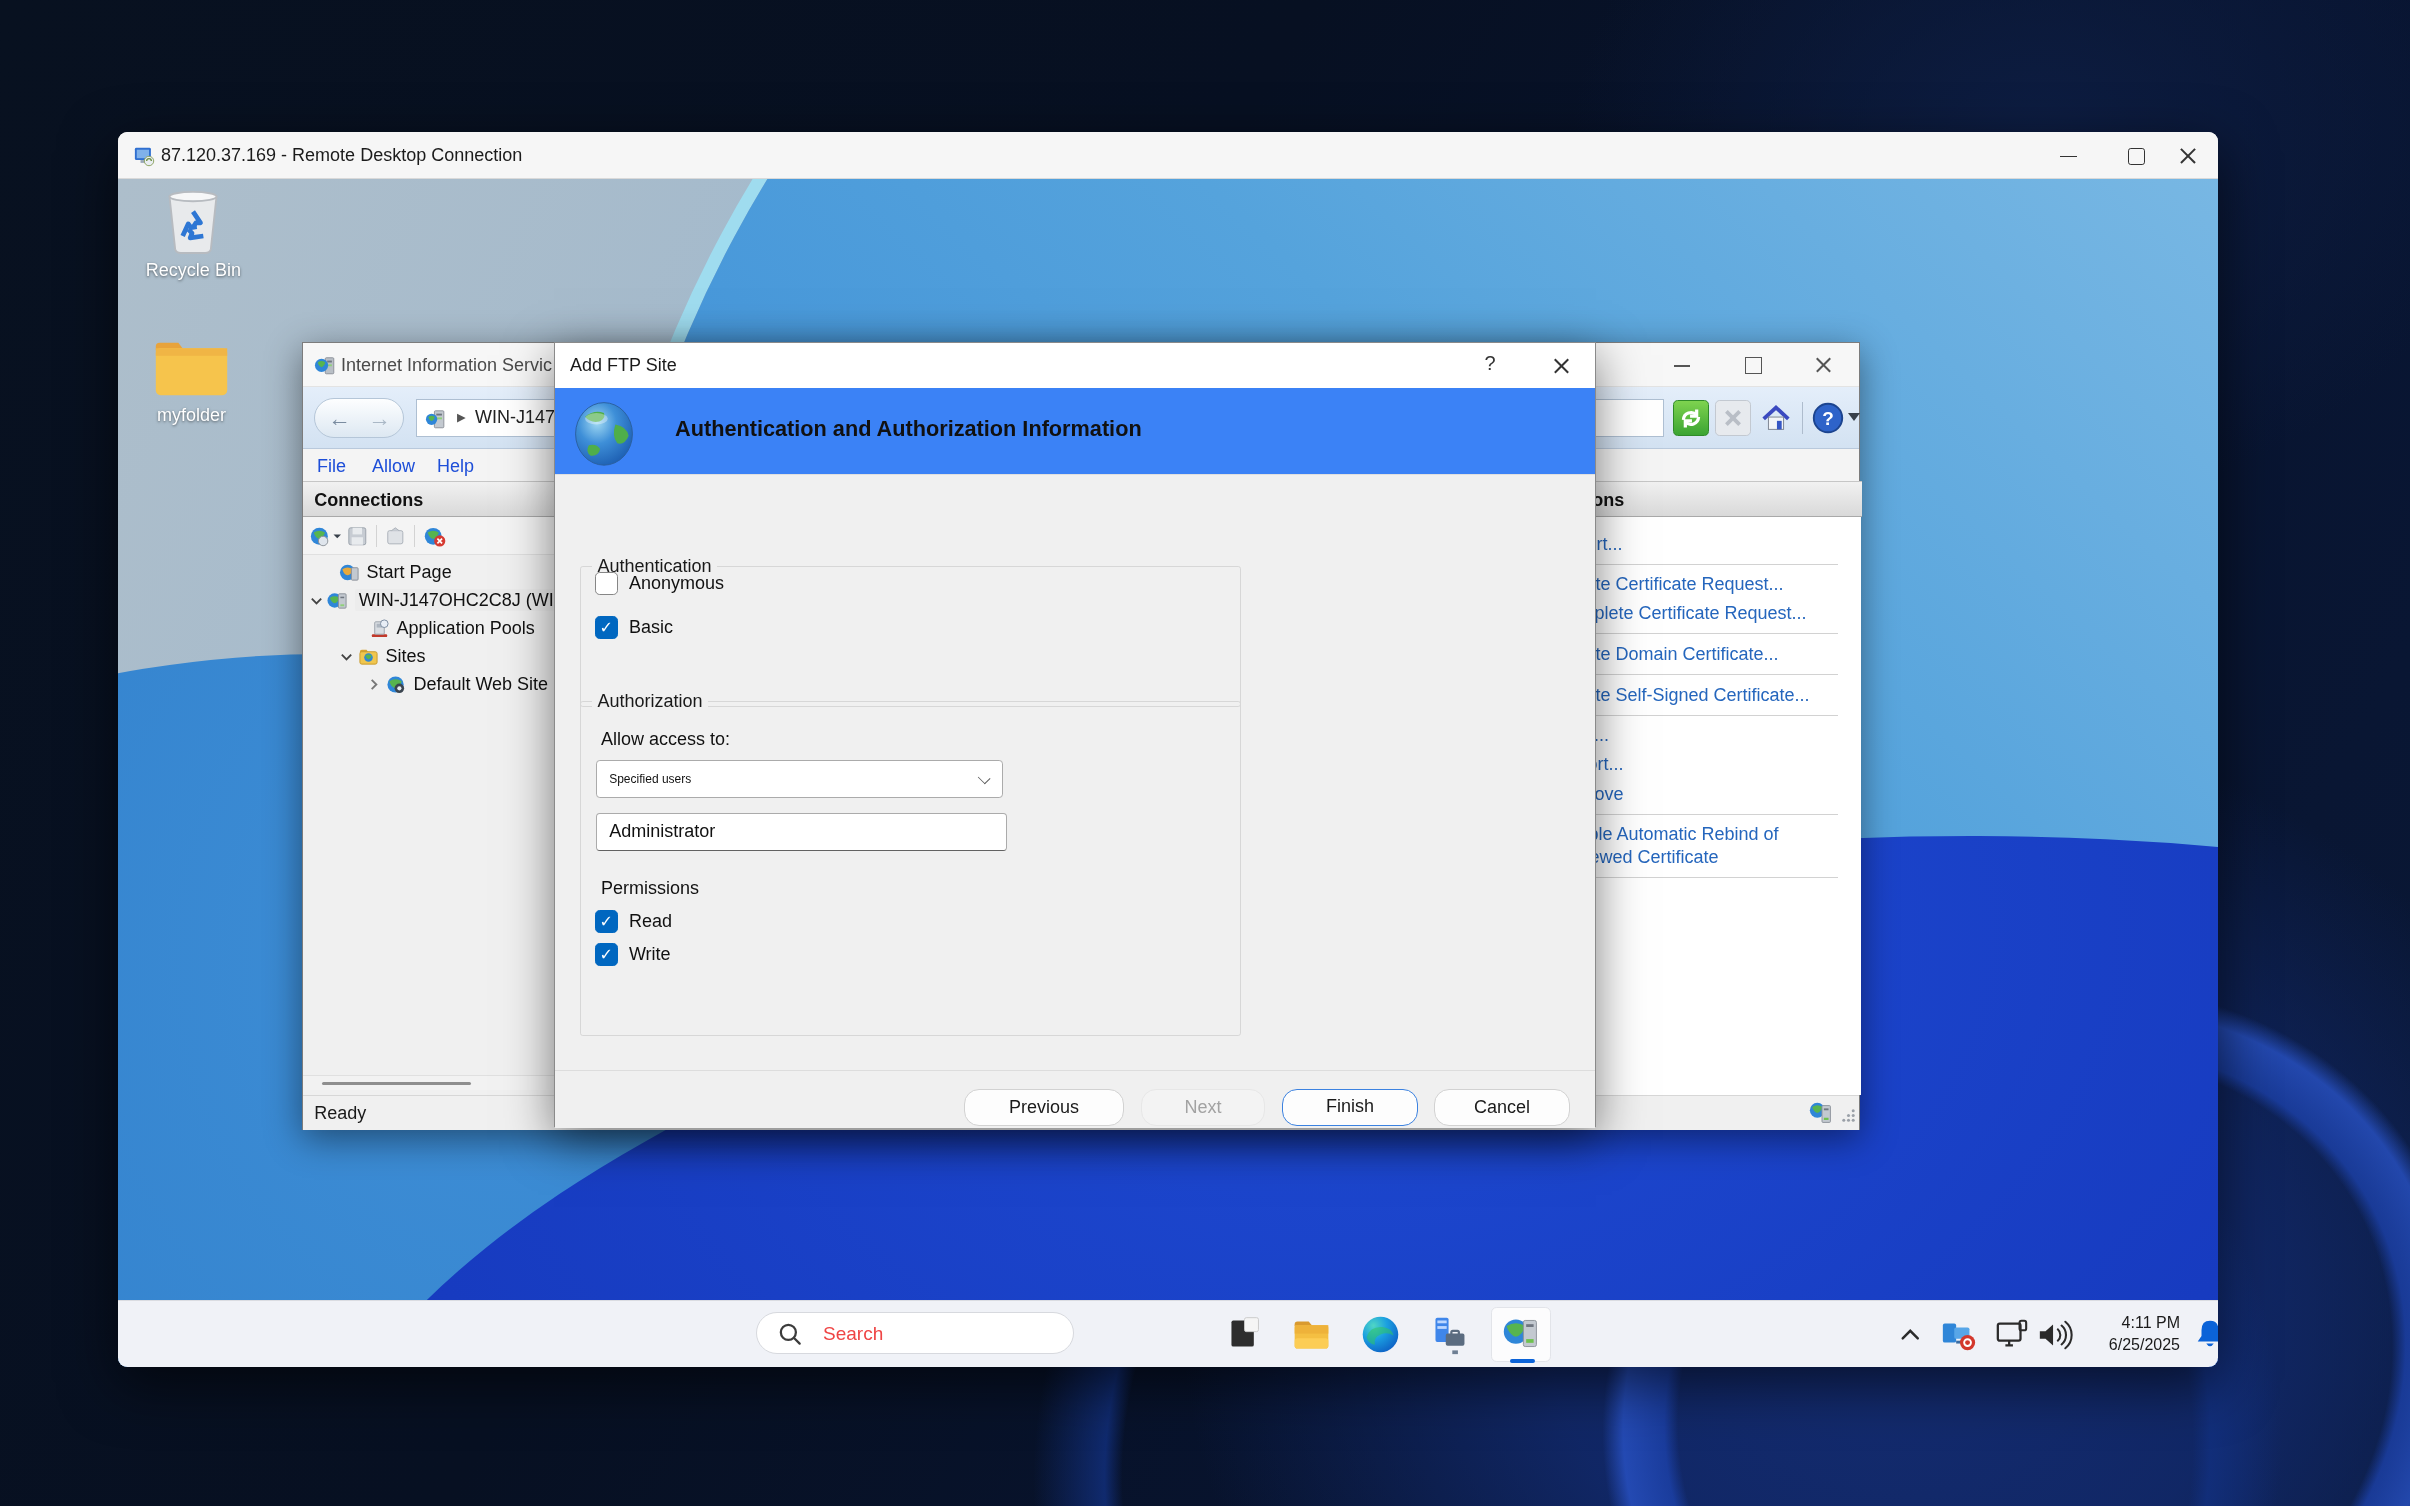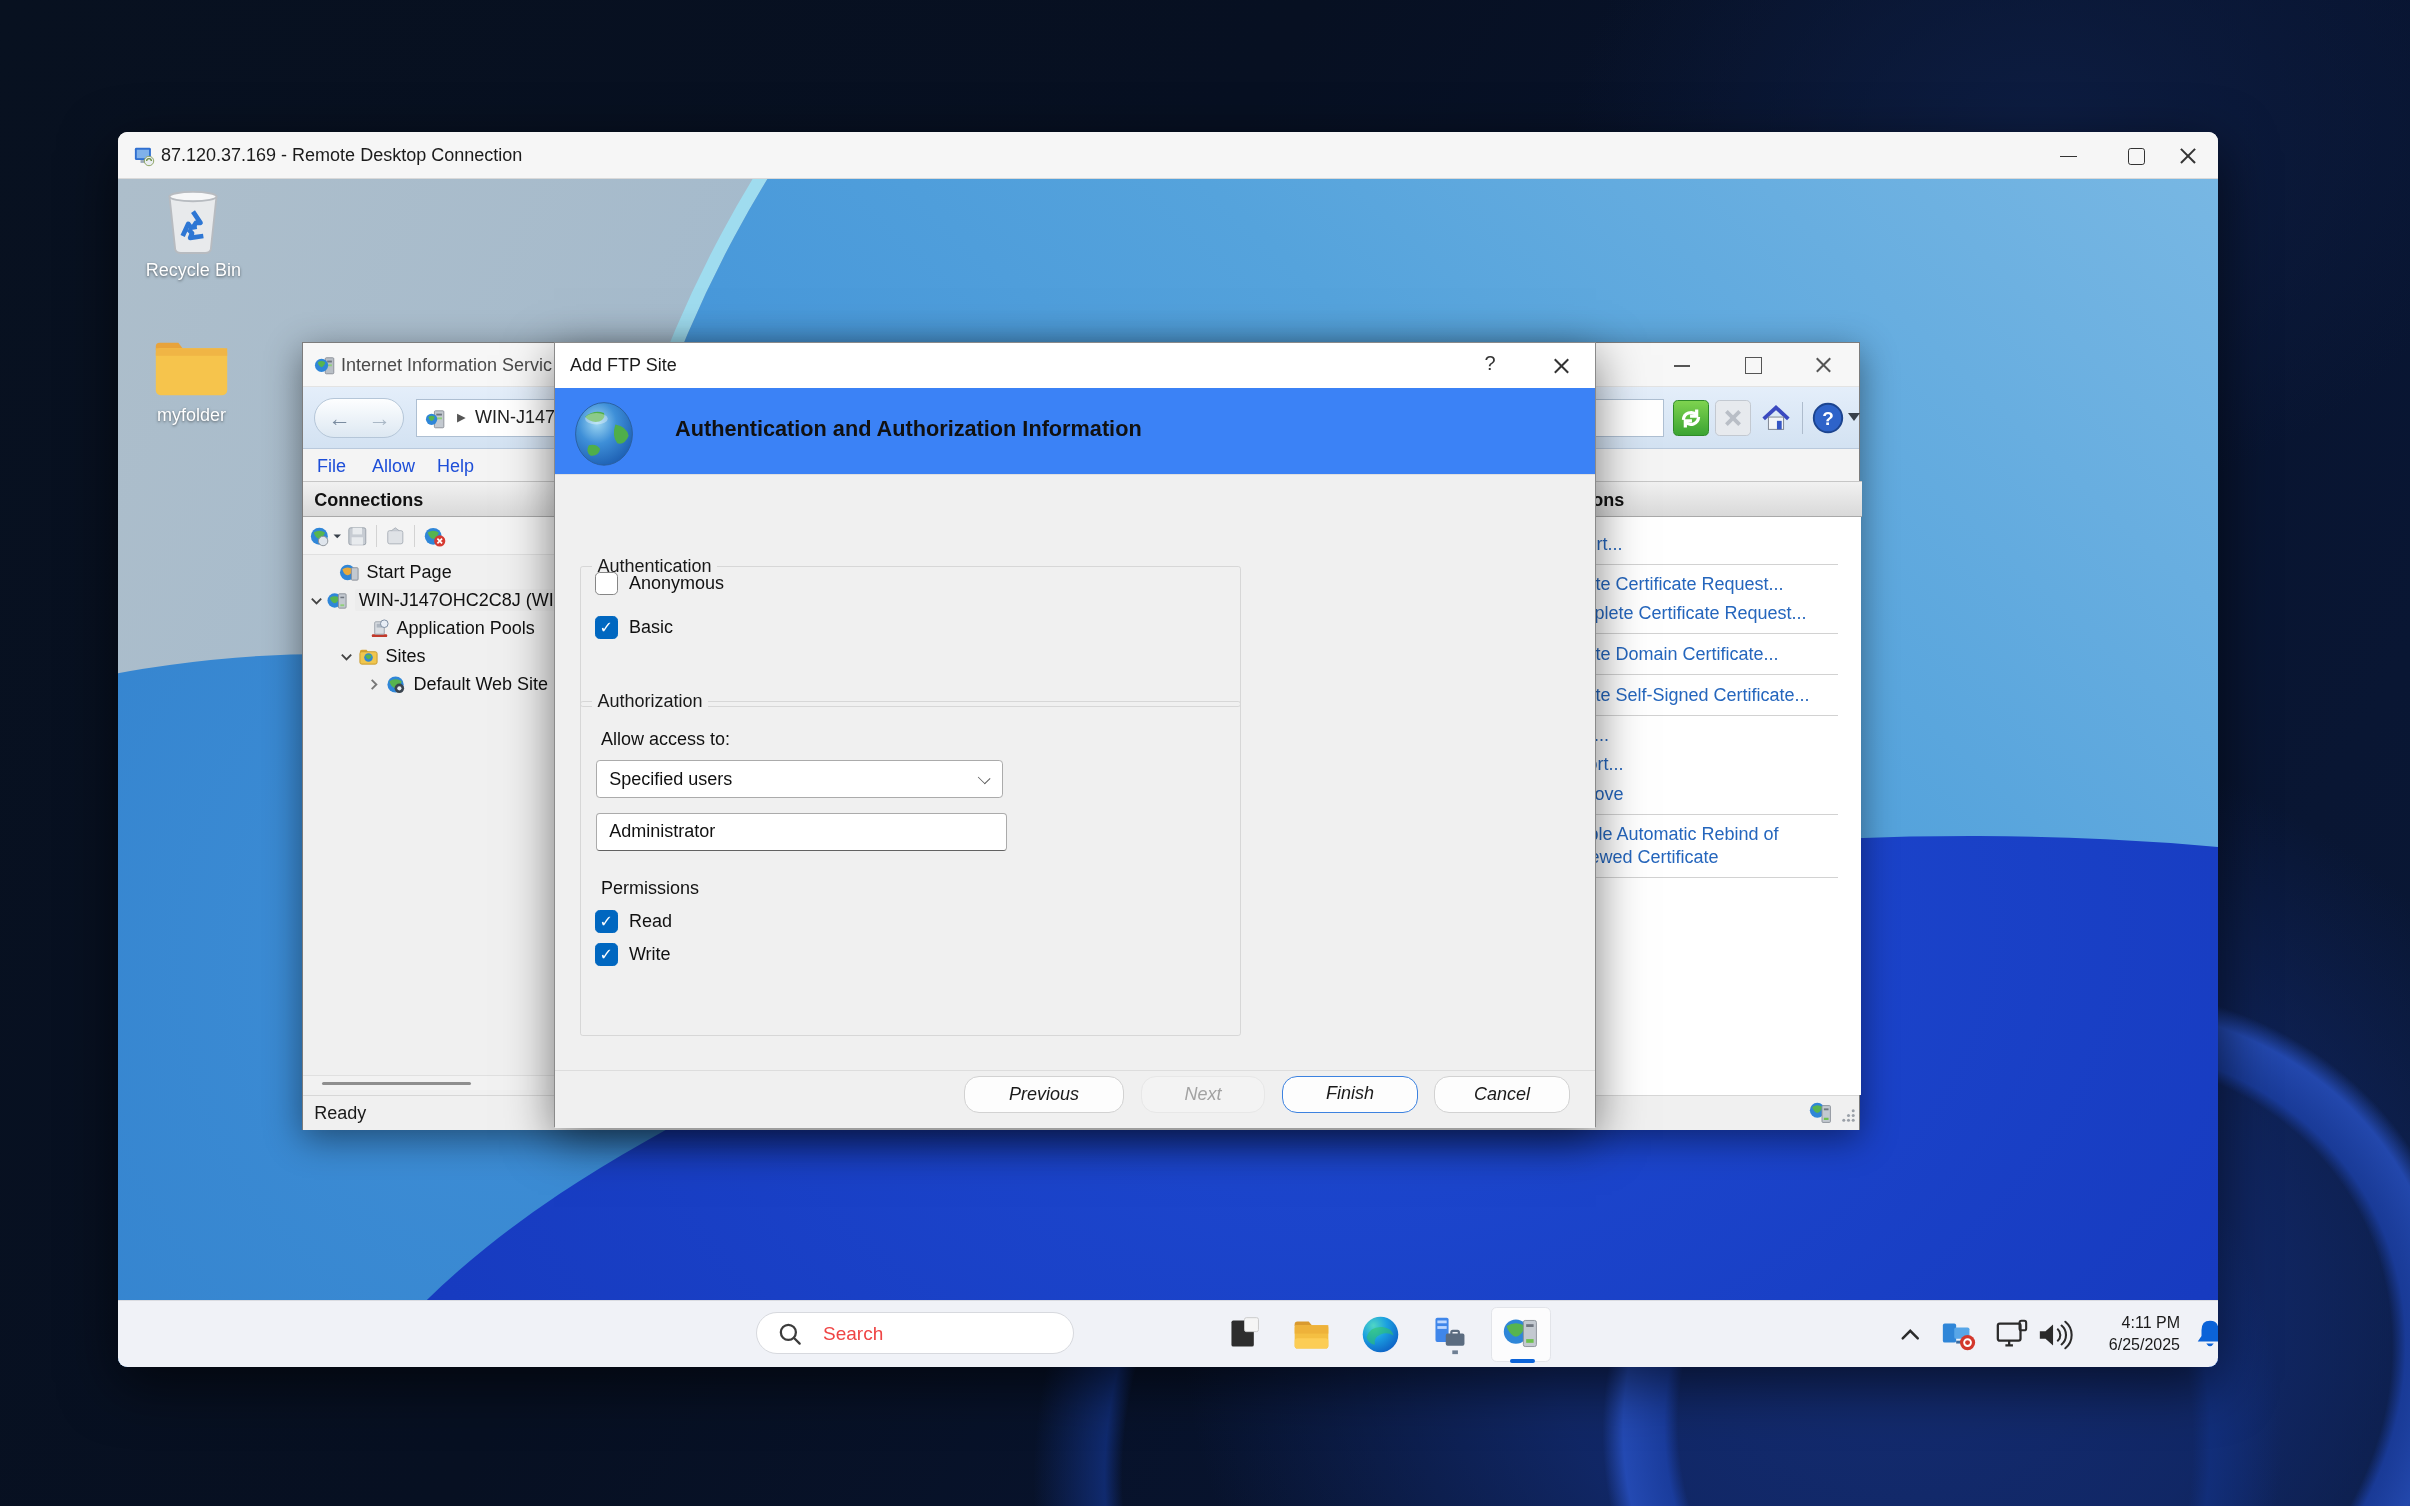--- a/index.html
+++ b/index.html
@@ -100,28 +100,28 @@
   .dlg-header { position:absolute; left:0; top:45px; width:100%; height:87px; background:#3b82f6; border-bottom:0.9px solid #dfdfdf; }
   .dlg-heading { position:absolute; left:120px; top:28px; font-size:21.7px; font-weight:bold; color:#111; }
   .grp { position:absolute; border:0.9px solid #d7d7d7; border-radius:2.8px; }
   .grp-label { position:absolute; top:-11.3px; left:11.3px; background:#f0f0f0; padding:0 5.6px; font-size:18px; color:#1a1a1a; }
   .cbrow { position:absolute; display:flex; align-items:center; font-size:18px; color:#111; }
   .cb { width:22.6px; height:22.6px; border-radius:4.7px; margin-right:11.3px; flex:none; position:relative; }
   .cb.off { background:#fff; border:1.5px solid #868686; }
   .cb.on { background:#0067c0; border:1.5px solid #0067c0; color:#fff; font-size:16px; text-align:center; line-height:21px; }
   .field-label { position:absolute; font-size:18px; color:#111; }
   .dd { position:absolute; height:38px; background:#fff; border:0.9px solid #ababab; border-radius:3.8px;
-    font-size:18px; color:#111; line-height:36px; padding-left:12.2px; }
+    font-size:12px; color:#111; line-height:36px; padding-left:12.2px; }
   .dd .chevd { position:absolute; right:13px; top:12.2px; width:10.4px; height:10.4px; border-right:1.9px solid #5a5a5a;
     border-bottom:1.9px solid #5a5a5a; transform:rotate(45deg) scale(1,.8); }
   .txt { position:absolute; height:38px; background:#fff; border:0.9px solid #ababab; border-bottom:1.9px solid #626262;
     border-radius:3.8px; font-size:18px; color:#111; line-height:35px; padding-left:12.2px; }
   .dlg-btnband { position:absolute; left:0; top:727px; width:100%; height:58px; background:#f0f0f0; border-top:0.9px solid #dddddd; }
-  .btn { position:absolute; top:5px; height:37px; background:#fdfdfd; border:0.9px solid #d2d2d2; border-radius:15px;
-    font-size:18px; color:#1a1a1a; text-align:center; line-height:34px;font-style:italic; }
+  .btn { position:absolute; top:18px; height:37px; background:#fdfdfd; border:0.9px solid #d2d2d2; border-radius:15px;
+    font-size:18px; color:#1a1a1a; text-align:center; line-height:34px; }
   .btn.disabled { background:#f3f3f3; border-color:#e7e7e7; color:#a2a2a2; }
   .btn.default { border:1.9px solid #3c82e0; line-height:32px; }
 
   
   .taskbar { position:absolute; left:0; top:1121px; width:2100px; height:68px; background:#f0f2f7;
     border-top:0.9px solid #dadce1; z-index:60; }
   .tb-ico { position:absolute; top:12.2px; width:43px; height:43px; }
   .search-pill { position:absolute; left:638px; top:11.3px; width:318px; height:42px; border-radius:21.7px;
     background:#fff; border:0.9px solid #d7d9de; }
   .search-pill .txtl { position:absolute; left:66px; top:9.4px; font-size:19px; color:#ef4444; }

